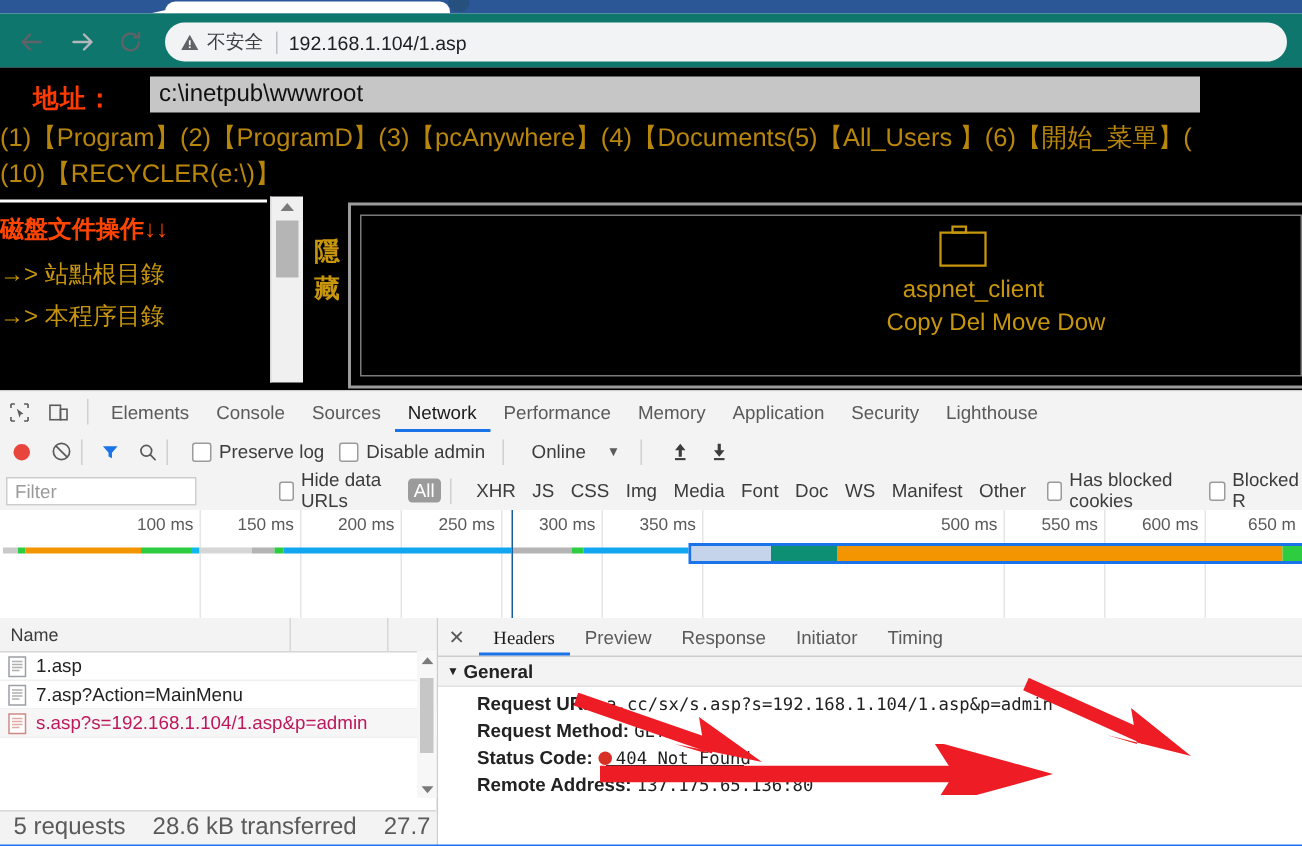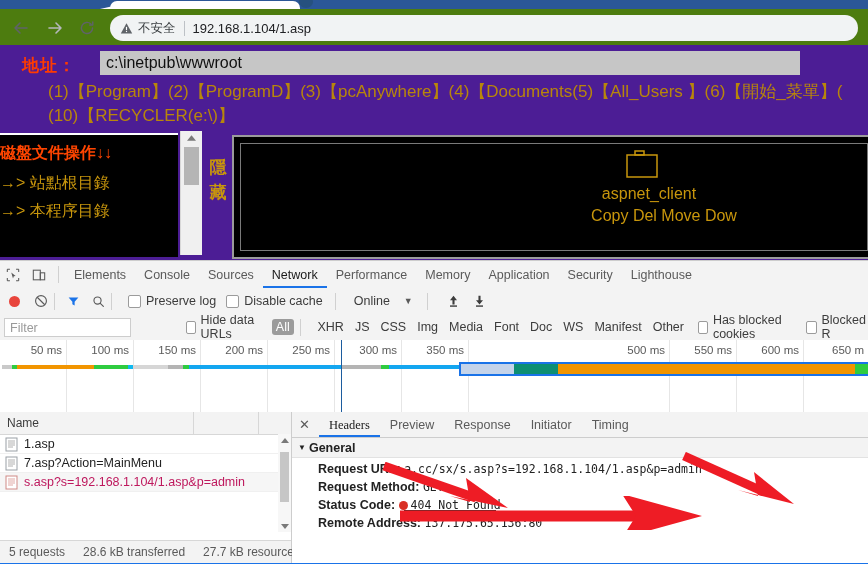--- a/index.html
+++ b/index.html
@@ -14,43 +14,43 @@
   
   .tabstrip{position:absolute;left:0;top:0;width:868px;height:9px;background:#2b5797;overflow:hidden;}
   .tabstrip .tab-active{
     position:absolute;left:110px;top:1px;width:190px;height:8px;background:#ffffff;
     border-radius:7px 7px 0 0;
   }
   .tabstrip .tab-skew-l{position:absolute;left:100px;top:5px;width:18px;height:4px;background:#ffffff;
     clip-path:polygon(0 100%,100% 0,100% 100%);}
   .tabstrip .tab-circle{position:absolute;left:299px;top:-4px;width:14px;height:12px;background:#26517f;border-radius:50%;}
 
-  .navbar{position:absolute;left:0;top:9px;width:868px;height:36px;background:#4d7c0f;border-bottom:1px solid #dadce0;}
+  .navbar{position:absolute;left:0;top:9px;width:868px;height:36px;background:#0f766e;border-bottom:1px solid #dadce0;}
   .nav-btn{position:absolute;top:8px;width:22px;height:22px;display:flex;align-items:center;justify-content:center;color:#5f6368;}
   .nav-btn svg{display:block;}
   #nav-back{left:10px;}
   #nav-fwd{left:44px;color:#9aa0a6;}
   #nav-reload{left:76px;}
 
   .omnibox{position:absolute;left:110px;top:6px;width:748px;height:26px;background:#f1f3f4;border-radius:13px;display:flex;align-items:center;}
   .omni-warn{display:flex;align-items:center;margin-left:10px;color:#5f6368;}
   .omni-warn svg{display:block;}
   .omni-warn-text{font-size:12.5px;color:#3c4043;margin-left:5px;}
   .omni-sep{width:1px;height:15px;background:#bdc1c6;margin:0 8px;}
   .omni-url{font-size:13px;color:#202124;white-space:nowrap;}
 
   
-  .viewport{position:absolute;left:0;top:45px;width:868px;height:215px;background:#4c1d95;overflow:hidden;}
+  .viewport{position:absolute;left:0;top:45px;width:868px;height:215px;background:#000000;overflow:hidden;}
 
   .addr-row{position:absolute;left:0;top:6px;width:868px;height:26px;}
   .addr-label{position:absolute;left:22px;top:3px;font-size:17px;color:#ff3b00;font-weight:bold;letter-spacing:1px;}
   .addr-input{position:absolute;left:100px;top:0px;width:700px;height:24px;background:#c6c6c6;border:0;
     font-size:16px;color:#111;padding:0 6px;box-sizing:border-box;font-family:"Liberation Sans",sans-serif;}
 
-  .dirline{position:absolute;left:0;font-size:17px;color:#b8860b;white-space:nowrap;letter-spacing:0px;padding-left:48px;}
+  .dirline{position:absolute;left:0;font-size:17px;color:#b8860b;white-space:nowrap;letter-spacing:0px;}
   #dirline-1{top:35px;}
   #dirline-2{top:59px;}
 
   
   .panel-left{position:absolute;left:0;top:88px;width:178px;height:122px;background:#000;border-top:2px solid #ffffff;}
   .panel-title{position:absolute;left:0px;top:8px;font-size:16px;font-weight:bold;color:#ff4500;white-space:nowrap;}
   .panel-item{position:absolute;left:0px;font-size:16px;color:#c8960c;white-space:nowrap;}
   #panel-item-1{top:38px;}
   #panel-item-2{top:66px;}
 
@@ -108,21 +108,21 @@
   .rl-head .hlabel{position:absolute;left:7px;top:4px;font-size:12px;color:#3c3c3c;}
   .rl-row{height:19px;display:flex;align-items:center;font-size:12.5px;color:#222;border-bottom:1px solid #f0f0f0;padding-left:5px;box-sizing:border-box;}
   .rl-row.alt{background:#f6f6f6;}
   .rl-row.err{color:#be185d;}
   .rl-ico{width:13px;height:15px;margin-right:6px;flex:none;}
   .rl-scroll{position:absolute;right:0;top:22px;width:13px;height:98px;background:#f7f7f7;}
   .rl-scroll .thumb{position:absolute;left:2px;top:18px;width:9px;height:50px;background:#c6c6c6;}
   .rl-scroll .ar{position:absolute;left:0;width:13px;height:12px;display:flex;align-items:center;justify-content:center;color:#7a7a7a;font-size:8px;}
 
   .statusbar{position:absolute;left:0;bottom:2px;width:291px;height:22px;background:#f3f3f3;border-top:1px solid #d7d7d7;display:flex;align-items:center;}
-  .sb-item{font-size:12px;color:#5a5a5a;margin-left:9px;white-space:nowrap;}
+  .sb-item{font-size:16px;color:#5a5a5a;margin-left:9px;white-space:nowrap;}
   .sb-sep{width:1px;height:13px;background:#c6c6c6;margin-left:9px;}
 
   .detail{position:absolute;left:292px;top:0;width:576px;height:153px;background:#fff;}
   .dtl-tabbar{height:25px;background:#f3f3f3;border-bottom:1px solid #cdcdcd;display:flex;align-items:center;}
   .dtl-close{font-size:13px;color:#5a5a5a;margin:0 9px 0 7px;}
   .dtl-tab{font-size:12.5px;color:#5a5a5a;padding:0 10px;line-height:24px;height:24px;}
   .dtl-tab.active{color:#1a1a1a;box-shadow:inset 0 -2px 0 #1a73e8;font-family:Liberation Serif, serif;}
   .sec-head{height:19px;background:#f3f3f3;border-bottom:1px solid #e2e2e2;display:flex;align-items:center;font-size:12.5px;color:#222;font-weight:bold;}
   .sec-caret{margin:0 3px 0 6px;font-size:8px;}
   .kv{font-size:12.5px;padding:4px 0 0 26px;white-space:nowrap;}
@@ -273,21 +273,21 @@
             <path d="M10.2 10.2 14 14" stroke-linecap="round"></path>
         </svg>
       </div>
       <div class="dt-vsep"></div>
       <div class="tb-group">
         <span class="cb"></span>
         <span class="tb-label">Preserve log</span>
       </div>
       <div class="tb-group">
         <span class="cb"></span>
-        <span class="tb-label">Disable cache</span>
+        <span class="tb-label">Disable admin</span>
       </div>
       <div class="dt-vsep" style="margin-left:12px"></div>
       <div class="throttle">Online</div>
       <div class="caret">▼</div>
       <div class="dt-vsep" style="margin-left:14px"></div>
       <div class="updn">
         <svg width="13" height="14" viewBox="0 0 14 16" fill="#3c3c3c">
           <path d="M7 2 11 7H8.2v5H5.8V7H3z"></path>
             <rect x="3" y="13" width="8" height="1.6"></rect>
         </svg>
@@ -322,23 +322,20 @@
         <span class="cb"></span>
         <span class="tb-label">Has blocked cookies</span>
       </div>
       <div class="tb-group" style="margin-left:10px">
         <span class="cb"></span>
         <span class="tb-label">Blocked R</span>
       </div>
     </div>
 
     <div class="dt-timeline">
-      <div class="tl-tick" style="left:0;width:66px;">
-          <span>50 ms</span>
-        </div>
       <div class="tl-tick" style="left:66px;width:67px;">
           <span>100 ms</span>
         </div>
       <div class="tl-tick" style="left:133px;width:67px;">
           <span>150 ms</span>
         </div>
       <div class="tl-tick" style="left:200px;width:67px;">
           <span>200 ms</span>
         </div>
       <div class="tl-tick" style="left:267px;width:67px;">

